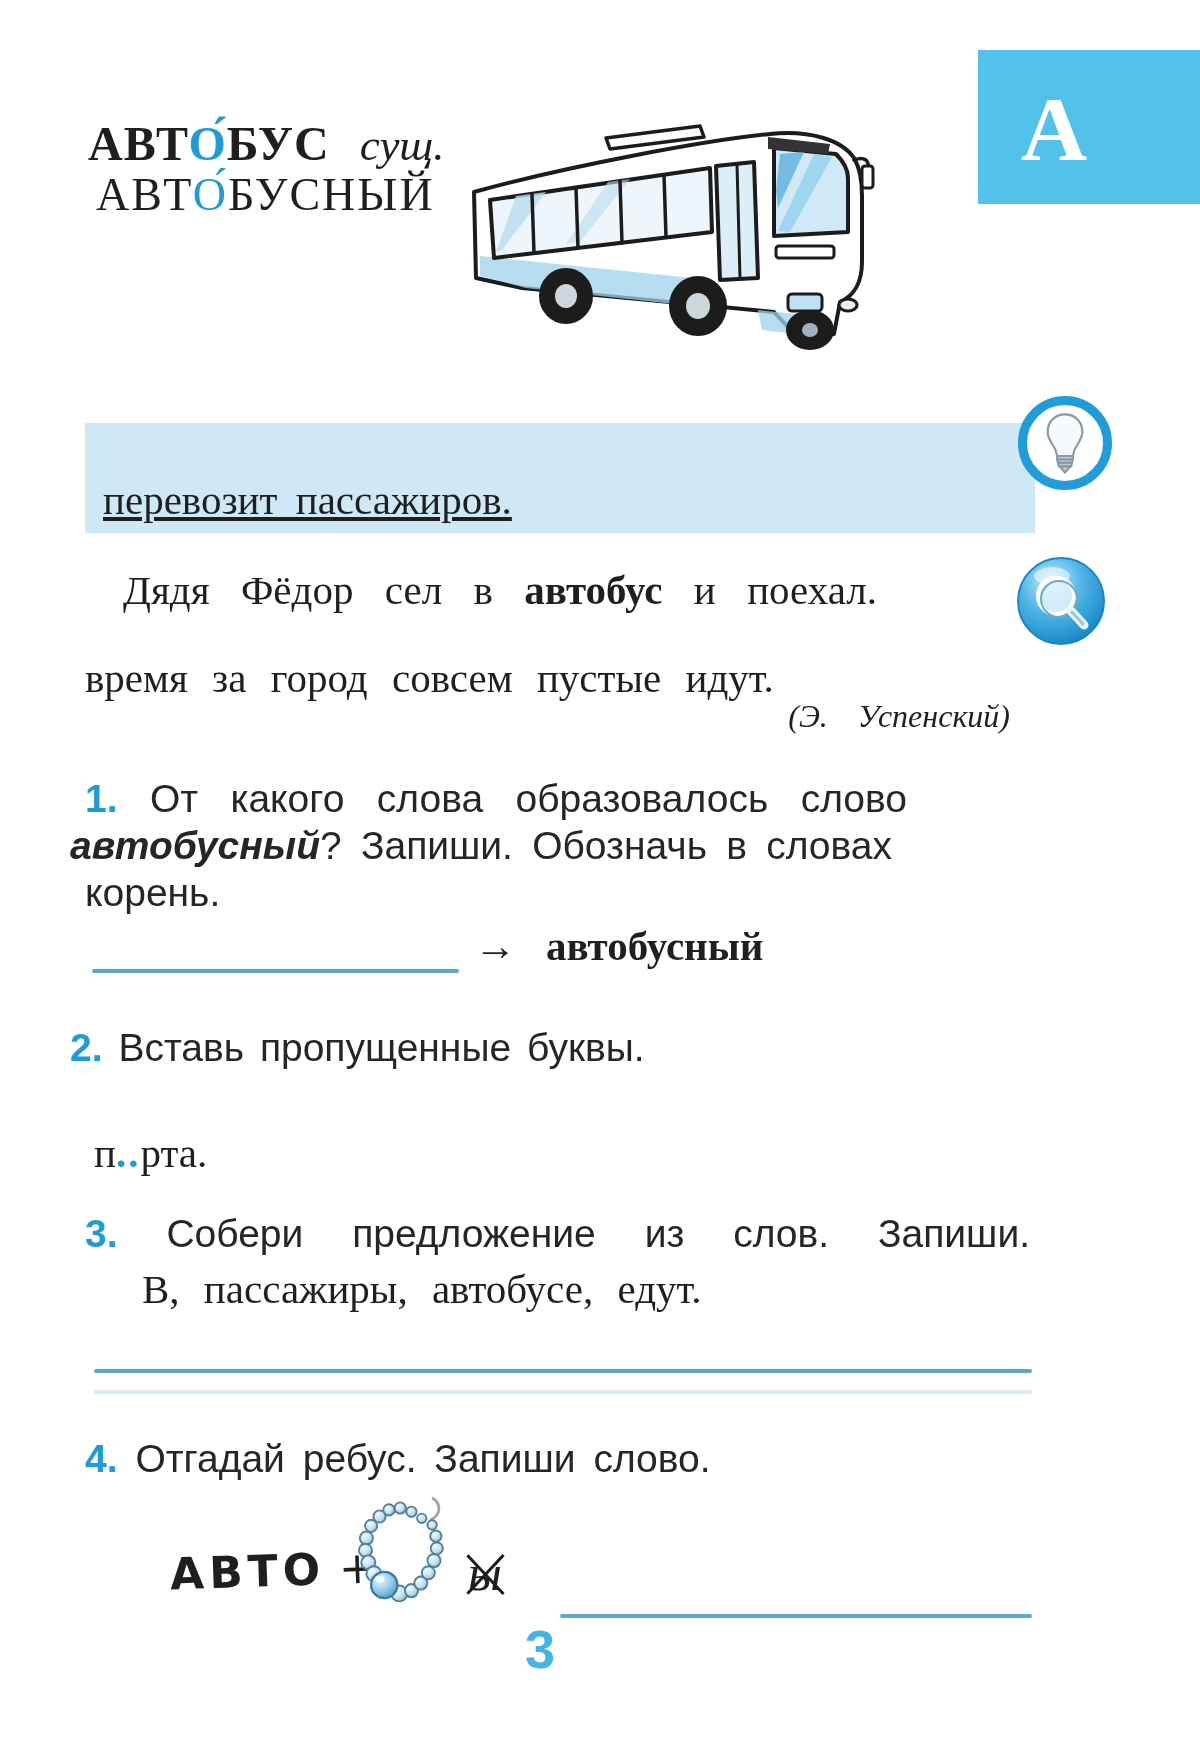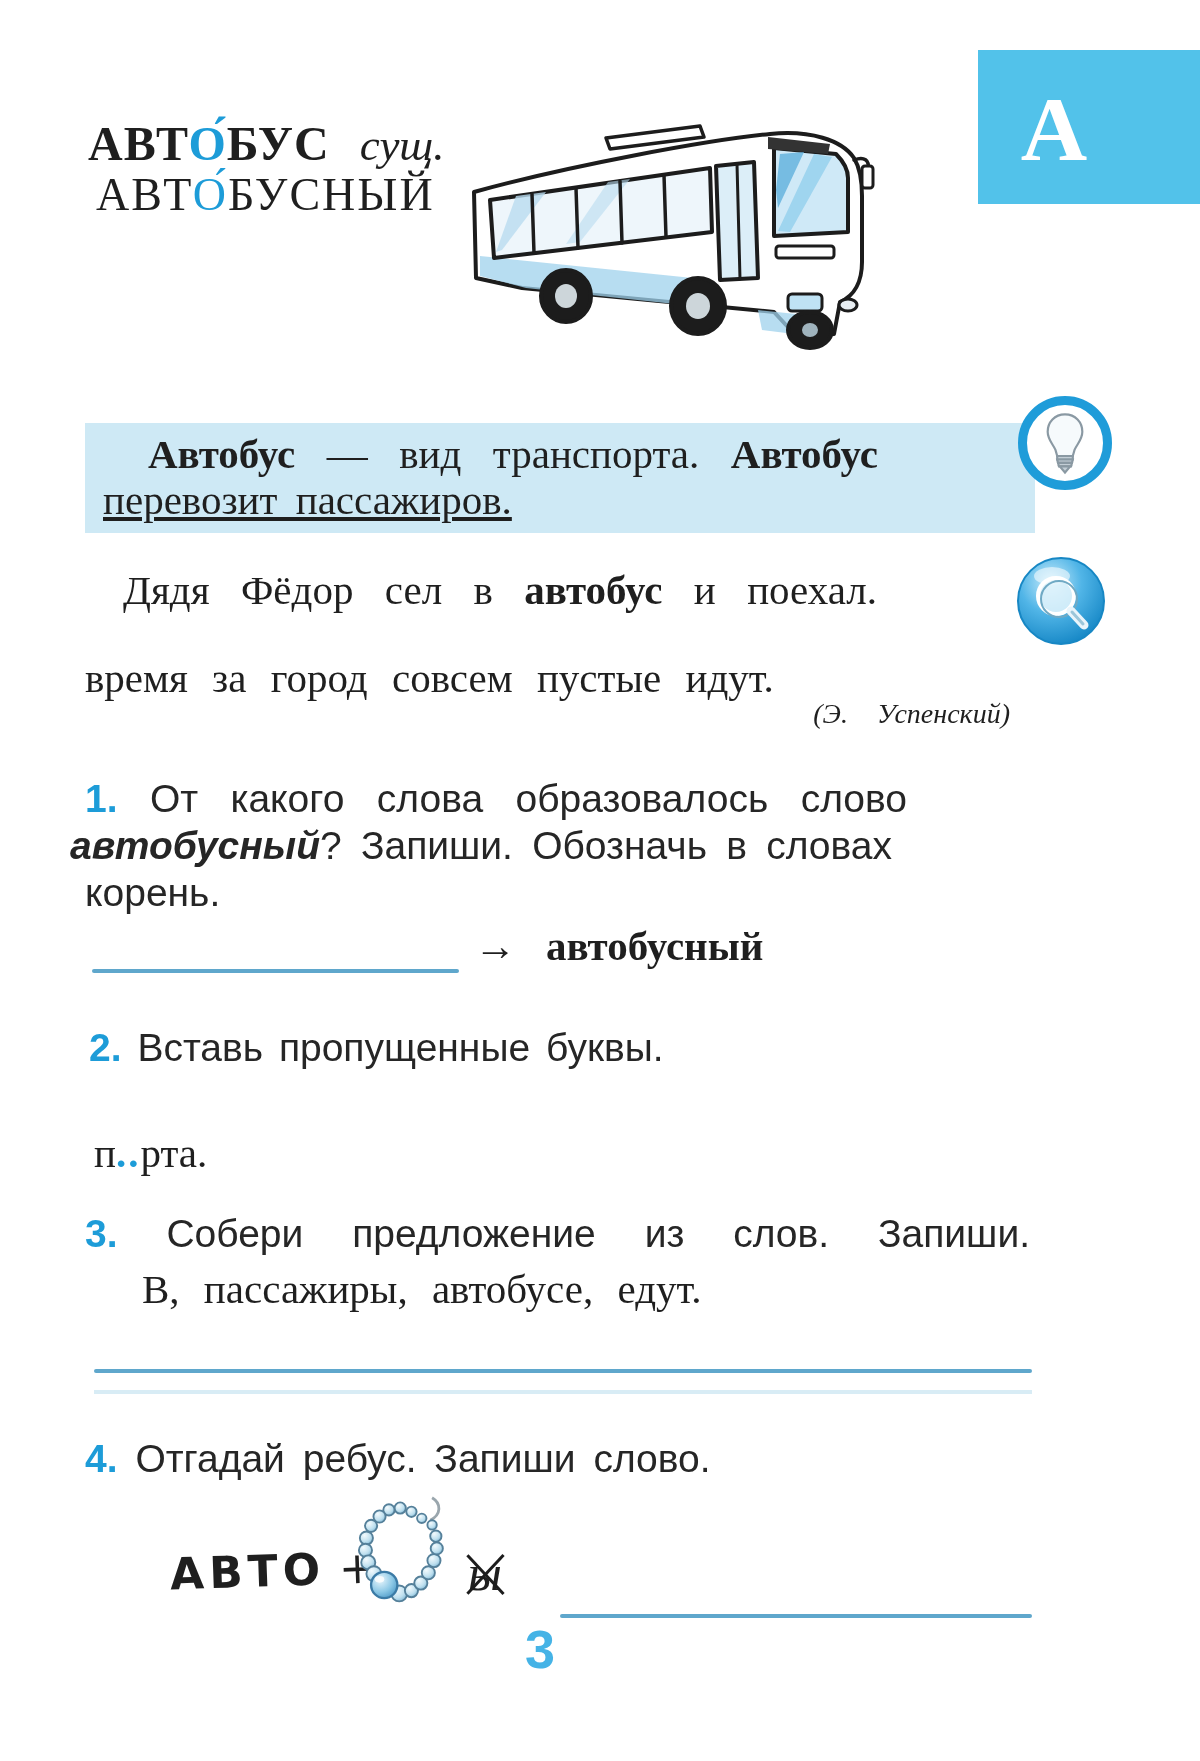--- a/index.html
+++ b/index.html
@@ -28,36 +28,36 @@
               border:9px solid #1f9cd9;border-radius:50%;box-sizing:border-box;
               display:flex;align-items:center;justify-content:center;}
   .mag-badge{left:1016px;top:556px;width:90px;height:90px;}
 
   
   .p-line{font-size:41px;line-height:44px;}
   .p1{left:85px;top:568px;width:792px;text-align:justify;text-align-last:justify;text-indent:38px;}
   .p2{left:85px;top:612px;width:868px;text-align:justify;text-align-last:justify;}
   .p3{left:85px;top:656px;word-spacing:14px;}
   .byline{left:85px;top:698px;width:925px;text-align:right;font-style:italic;
-          font-size:28px;word-spacing:22px;}
+          font-size:32px;word-spacing:22px;}
 
   
   .sans{font-family:"Liberation Sans",sans-serif;color:#262626;font-size:39px;line-height:47px;}
   .num{color:#1d9cd8;font-weight:bold;}
   .ex1-l1{left:85px;top:775px;width:822px;text-align:justify;text-align-last:justify;}
   .ex1-l2{left:70px;top:822px;width:822px;text-align:justify;text-align-last:justify;}
   .ex1-l3{left:85px;top:869px;}
   .bold-ital{font-weight:bold;font-style:italic;}
 
   .answer-line{height:4px;background:#5fa7cc;border-radius:2px;}
   .ans1{left:92px;top:969px;width:367px;}
   .arrow{left:474px;top:922px;font-size:42px;}
   .ans-word{left:546px;top:922px;font-size:41px;font-weight:bold;}
 
-  .ex2-l1{left:89px;top:1024px;word-spacing:5px;}
+  .ex2-l1{left:70px;top:1024px;word-spacing:5px;}
   .serif-line{font-size:41px;line-height:46px;}
   .ex2-b1{left:142px;top:1078px;width:812px;text-align:justify;text-align-last:justify;}
   .ex2-b2{left:94px;top:1130px;}
   .dots{color:#1d9cd8;font-weight:bold;letter-spacing:2px;}
 
   .ex3-l1{left:85px;top:1210px;width:945px;text-align:justify;text-align-last:justify;}
   .ex3-body{left:142px;top:1266px;word-spacing:14px;}
   .ans3{left:94px;top:1369px;width:938px;}
   .ans3-shadow{left:94px;top:1390px;width:938px;height:4px;background:#d8ecf5;}
 
@@ -117,23 +117,20 @@
       <ellipse cx="240" cy="202" rx="27" ry="28" fill="#1c1c1c"></ellipse>
       <ellipse cx="240" cy="202" rx="12" ry="13" fill="#cdd6da" stroke="none"></ellipse>
       <ellipse cx="352" cy="226" rx="22" ry="18" fill="#1c1c1c"></ellipse>
       <ellipse cx="352" cy="226" rx="8" ry="7" fill="#9fb3bd" stroke="none"></ellipse>
       <path fill="none" stroke-width="3.5" d="M396,56 C406,52 412,56 410,66"></path>
       <rect x="404" y="62" width="11" height="22" rx="3" fill="#ffffff" stroke-width="3"></rect>
     </g>
   </svg>
 
   <div class="abs def-box"></div>
-  <div class="abs box-l1">
-    <b>Автобус</b><span> — вид транспорта. </span><b>Автобус</b>
-  </div>
   <div class="abs box-l2">перевозит пассажиров.</div>
 
   <div class="abs bulb-badge">
     <svg width="52" height="66" viewBox="0 0 60 76">
       <g stroke="#8a99a3" stroke-width="2.5" fill="#f6fafc">
         <path d="M30,5 C42,5 50,14 50,25 C50,34 44,39 41,46 L39,53 L21,53 L19,46 C16,39 10,34 10,25 C10,14 18,5 30,5 Z"></path>
         <g fill="#c3ced6">
           <path d="M21,53 L39,53 L39,57 L21,57 Z"></path>
           <path d="M21,57 L39,57 L38,61 L22,61 Z"></path>
           <path d="M22,61 L38,61 L37,65 L23,65 Z"></path>

